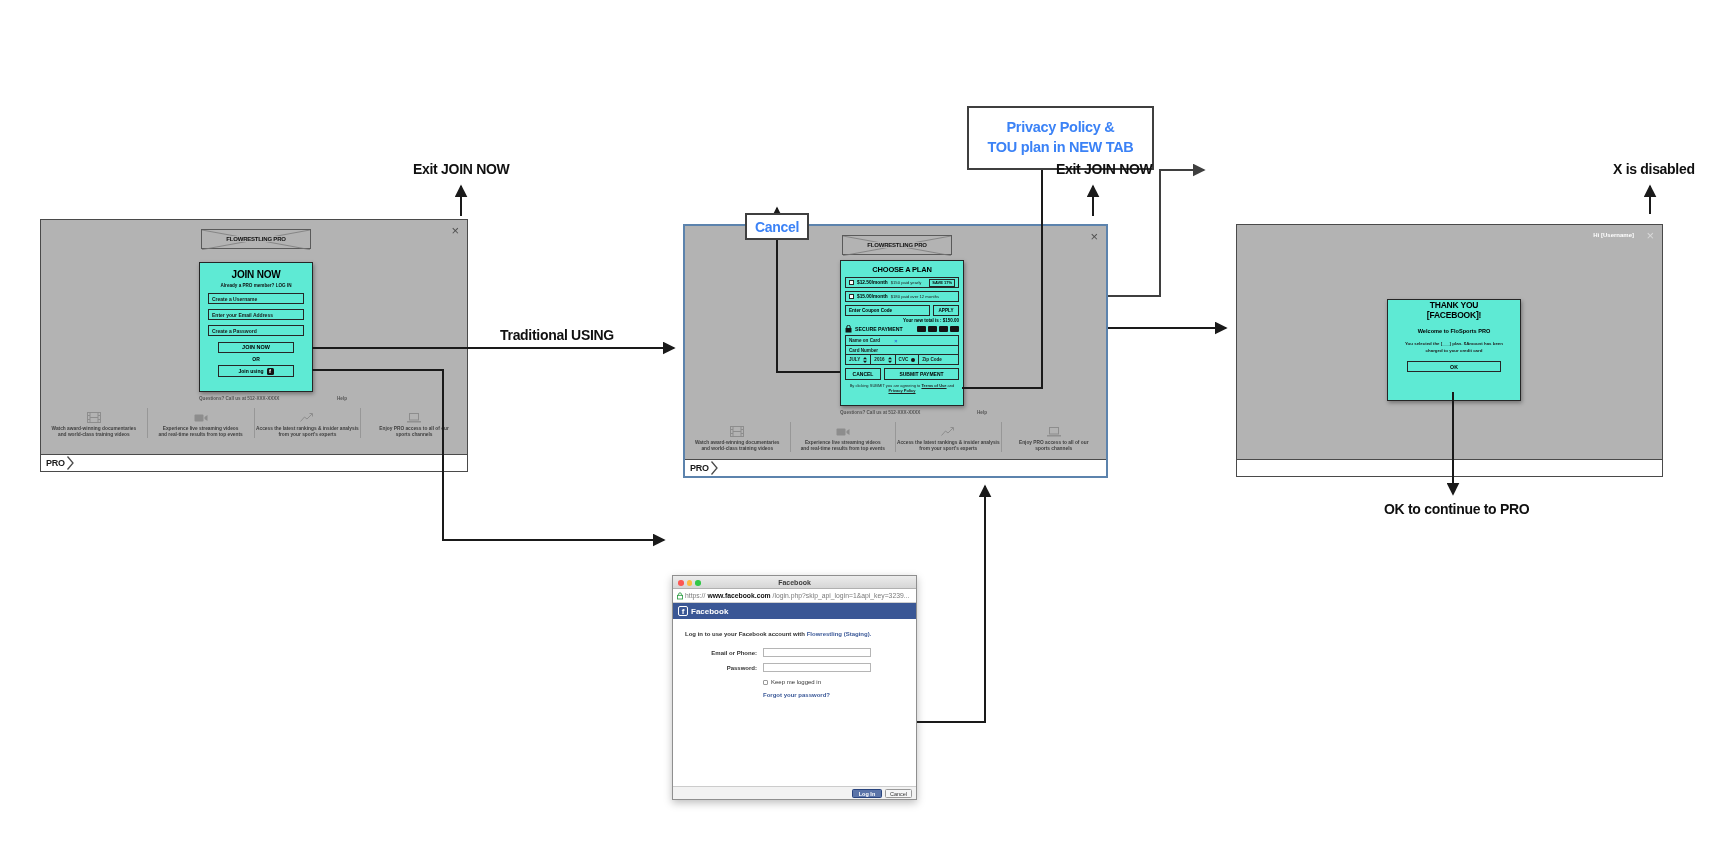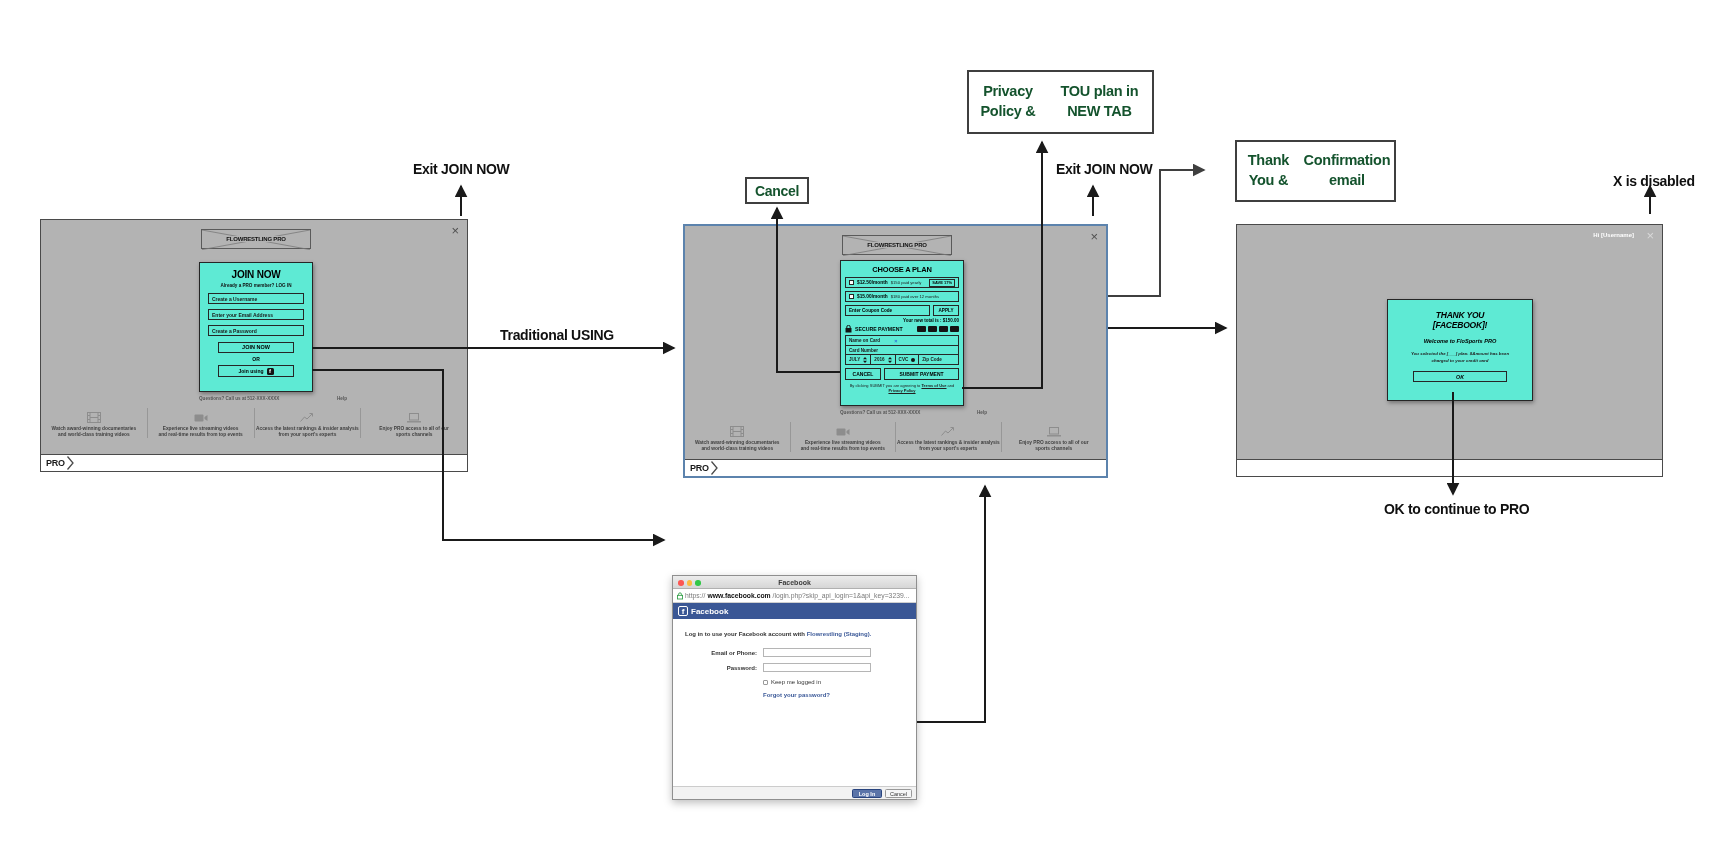--- a/index.html
+++ b/index.html
@@ -67,21 +67,21 @@
   .pm-terms { margin:2.5px 2px 0; text-align:center; font-size:4px; color:#222; }
   .pm-terms .lnk { font-weight:800; text-decoration:underline; }
 
   
   .tm-t { font-size:8.5px; font-weight:800; letter-spacing:-0.2px; }
   .tm-w { font-size:5.6px; font-weight:800; margin-top:8px; }
   .tm-b { font-size:4.4px; font-weight:700; color:#222; margin-top:7px; line-height:1.5; }
   .tm-ok { margin:7px auto 0; width:94px; height:11px; border:1px solid #262626; font-size:5.2px; font-weight:800; line-height:10px; }
 
   
-  .flow-box { position:absolute; background:#fff; border:2px solid #3f3f3f; display:flex; flex-direction:row; align-items:center; justify-content:center; font-weight:800; color:#14532d; z-index:6; text-align:center; letter-spacing:-0.3px; }
+  .flow-box { position:absolute; background:#fff; border:2px solid #3f3f3f; display:flex; flex-direction:column; align-items:center; justify-content:center; font-weight:800; color:#3b82f6; z-index:6; text-align:center; letter-spacing:-0.3px;margin-top:36px; }
   .flow-label { position:absolute; font-weight:800; color:#101010; white-space:nowrap; z-index:6; font-size:14px; letter-spacing:-0.3px; }
   #arrows { position:absolute; inset:0; z-index:5; pointer-events:none; }
 
   
   #fbwin { position:absolute; left:672px; top:575px; width:245px; height:225px; background:#fff; border:1px solid #8f8f8f; box-shadow:0 3px 8px rgba(0,0,0,0.25); z-index:4; }
   .fb-titlebar { height:13px; background:linear-gradient(#ececec,#d6d6d6); border-bottom:1px solid #b0b0b0; position:relative; display:flex; align-items:center; justify-content:center; }
   .dots { position:absolute; left:5px; top:4px; display:flex; gap:3px; }
   .dot { width:5.5px; height:5.5px; border-radius:50%; }
   .dot.r { background:#fc5753; } .dot.y { background:#fdbc40; } .dot.g { background:#33c748; }
   .fb-title { font-size:7px; color:#3c3c3c; font-weight:600; }
@@ -323,21 +323,21 @@
       <svg width="7" height="14" viewBox="0 0 7 14">
           <polyline points="0.5,0.5 6,7 0.5,13.5" fill="none" stroke="#4a4a4a" stroke-width="1.3"></polyline>
         </svg>
     </div>
   </div>
 
   <div class="screen" style="left:1236px;top:224px;width:427px;height:253px;">
     <span class="greeting">Hi [Username]</span>
     <span class="closex disabled">×</span>
 
-    <div class="modal" style="left:150px;top:74px;width:146px;height:102px;padding-top:10px;font-style:italic;">
+    <div class="modal" style="left:150px;top:74px;width:134px;height:102px;">
       <div class="tm-t">THANK YOU</div>
       <div class="tm-t">[FACEBOOK]!</div>
       <div class="tm-w">Welcome to FloSports PRO</div>
       <div class="tm-b"><span>You selected the [___] plan. $Amount has been</span><br><span>charged to your credit card</span></div>
       <div class="tm-ok">OK</div>
     </div>
 
     <div class="bottombar"></div>
   </div>
 
@@ -384,25 +384,21 @@
   <span class="flow-label" style="left:413px;top:161px;">Exit JOIN NOW</span>
   <span class="flow-label" style="left:500px;top:327px;">Traditional USING</span>
   <div class="flow-box" style="left:745px;top:177px;width:64px;height:27px;font-size:14px;">
       <span>Cancel</span>
     </div>
   <div class="flow-box" style="left:967px;top:70px;width:187px;height:64px;font-size:14.5px;line-height:1.35;">
     <span>Privacy Policy &amp;</span>
     <span>TOU plan in NEW TAB</span>
   </div>
   <span class="flow-label" style="left:1056px;top:161px;">Exit JOIN NOW</span>
-  <div class="flow-box" style="left:1235px;top:140px;width:161px;height:62px;font-size:14.5px;line-height:1.35;">
-    <span>Thank You &amp;</span>
-    <span>Confirmation email</span>
-  </div>
-  <span class="flow-label" style="left:1613px;top:173px;">X is disabled</span>
+  <span class="flow-label" style="left:1613px;top:161px;">X is disabled</span>
   <span class="flow-label" style="left:1384px;top:501px;">OK to continue to PRO</span>
 
   <svg id="arrows" width="1728" height="852" viewBox="0 0 1728 852">
     <defs>
       <marker id="ah" viewBox="0 0 8 8" refX="7" refY="4" markerWidth="6.5" markerHeight="6.5" orient="auto-start-reverse">
           <path d="M0,0 L8,4 L0,8 Z" fill="#1a1a1a"></path>
         </marker>
       <marker id="ahg" viewBox="0 0 8 8" refX="7" refY="4" markerWidth="6.5" markerHeight="6.5" orient="auto-start-reverse">
           <path d="M0,0 L8,4 L0,8 Z" fill="#3f3f3f"></path>
         </marker>

